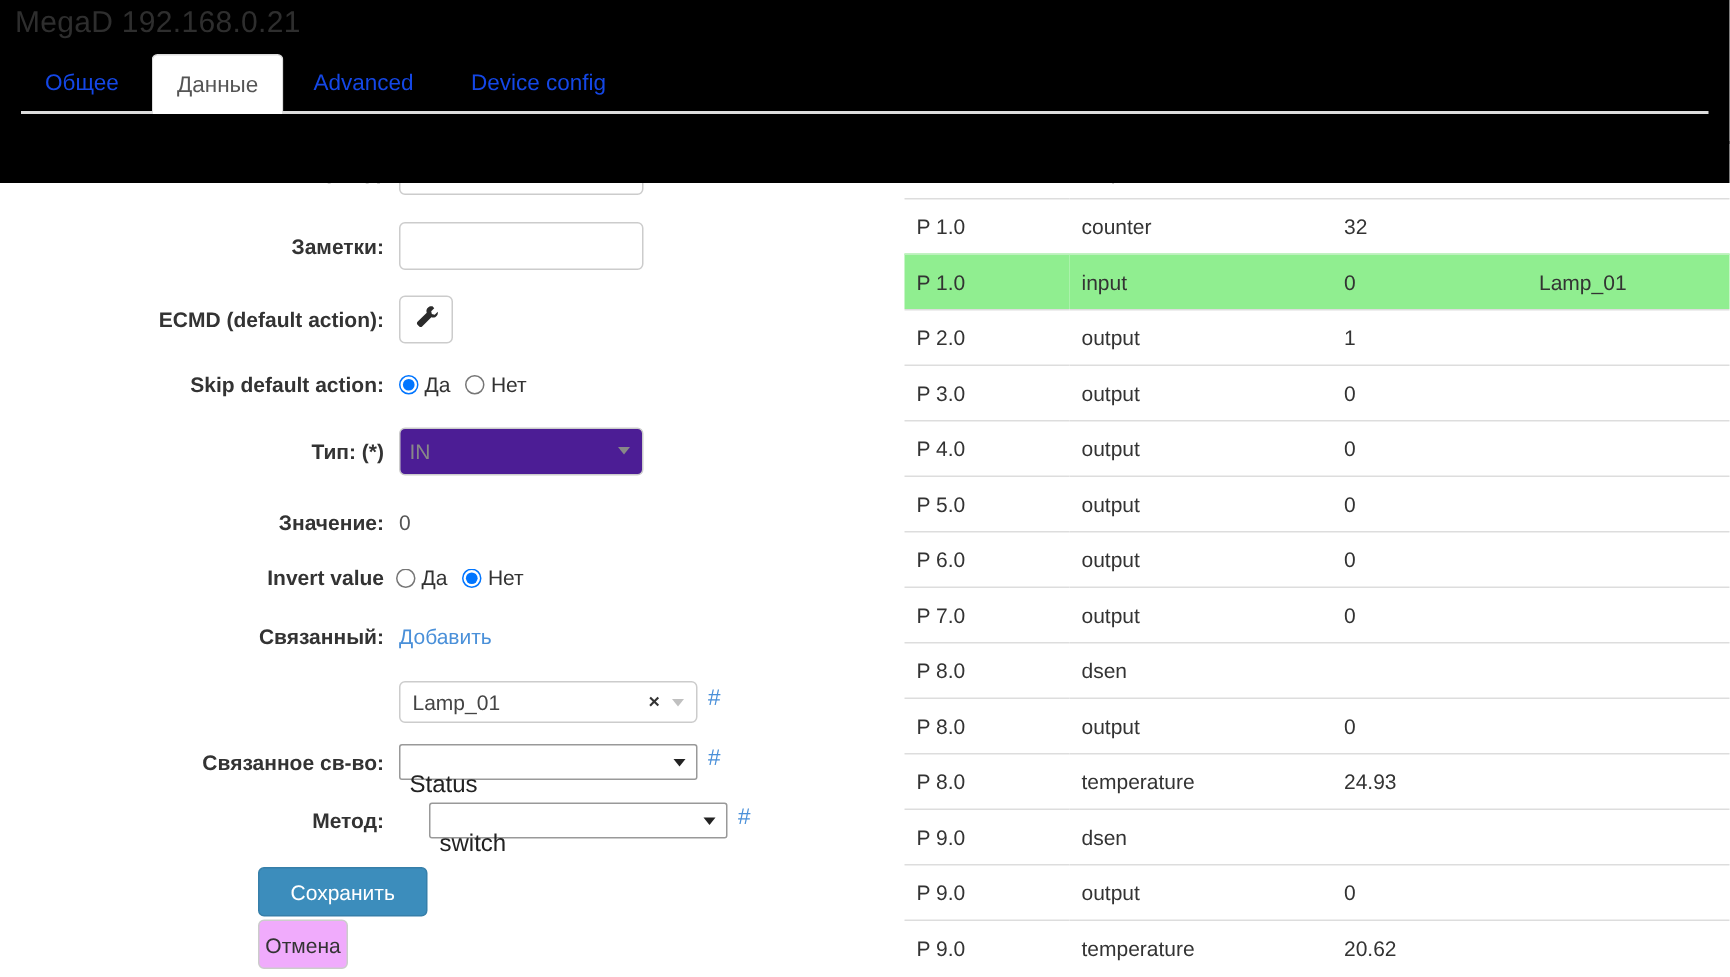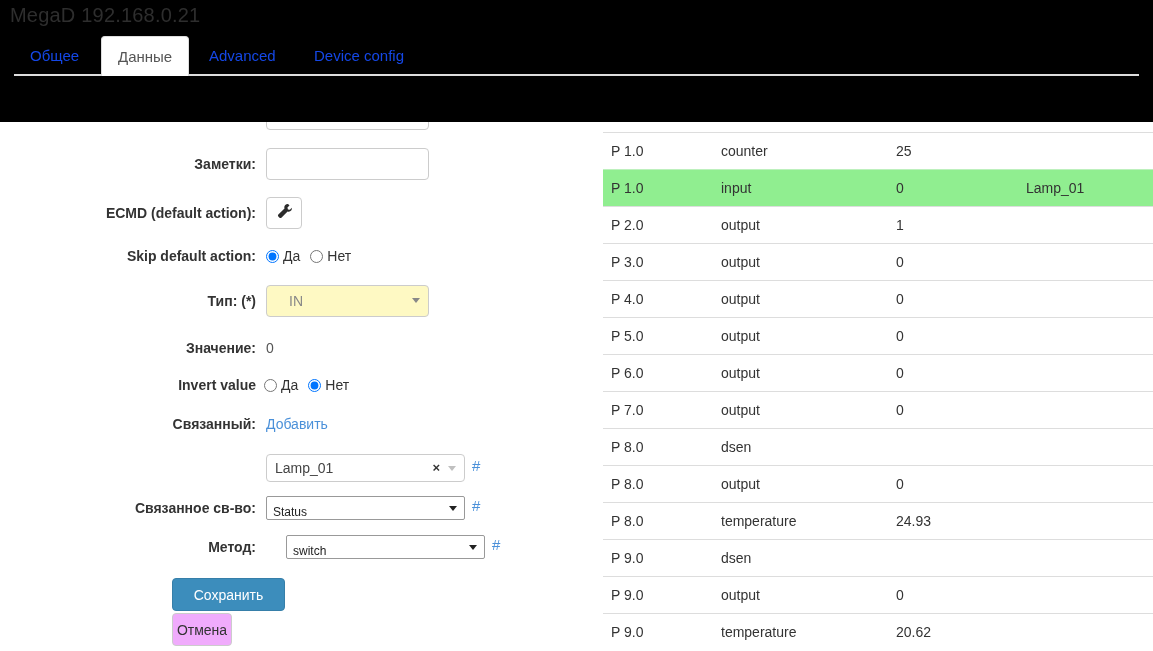--- a/index.html
+++ b/index.html
@@ -118,24 +118,24 @@
   .radiogrp input[type=radio] {
     margin: 0 4px 0 0;
     vertical-align: -2px;
     cursor: pointer;
   }
   .radiogrp label { margin-right: 10px; cursor: pointer; }
 
   select.sel {
     width: 163px;
     height: 32px;
-    padding: 4px 22px;
+    padding: 4px 6px;
     border: 1px solid #cccccc;
     border-radius: 4px;
-    background: #fef9c3;
+    background: #4c1d95;
     font-family: "Liberation Sans", sans-serif;
     font-size: 14px;
     color: #888888;
     -webkit-appearance: none;
     appearance: none;
     outline: none;
   }
   .selwrap { position: relative; display: inline-block; }
   .caret {
     position: absolute;
@@ -191,23 +191,23 @@
   .nsel {
     position: relative;
     width: 199px; height: 24px;
     border: 1px solid #999999;
     border-radius: 2px;
     background: #ffffff;
     cursor: pointer;
   }
   .nsel .ntxt {
     position: absolute;
-    left: 6px; top: 4px;
+    left: 6px; top: 16px;
     height: 22px; line-height: 22px;
-    font-size: 12px; color: #222222;
+    font-size: 16px; color: #222222;
   }
   .nsel .ncaret {
     position: absolute;
     right: 7px; top: 9px;
     width: 0; height: 0;
     border-left: 4px solid transparent;
     border-right: 4px solid transparent;
     border-top: 5px solid #222222;
   }
   .hashlink {
@@ -379,21 +379,21 @@
     <tbody id="ports-body">
         <tr>
           <td class="c-port">P 0.0</td>
           <td class="c-type">output</td>
           <td class="c-val">0</td>
           <td class="c-obj"></td>
         </tr>
         <tr>
           <td class="c-port">P 1.0</td>
           <td class="c-type">counter</td>
-          <td class="c-val">25</td>
+          <td class="c-val">32</td>
           <td class="c-obj"></td>
         </tr>
         <tr class="hl">
           <td class="c-port">P 1.0</td>
           <td class="c-type">input</td>
           <td class="c-val">0</td>
           <td class="c-obj">Lamp_01</td>
         </tr>
         <tr>
           <td class="c-port">P 2.0</td>

